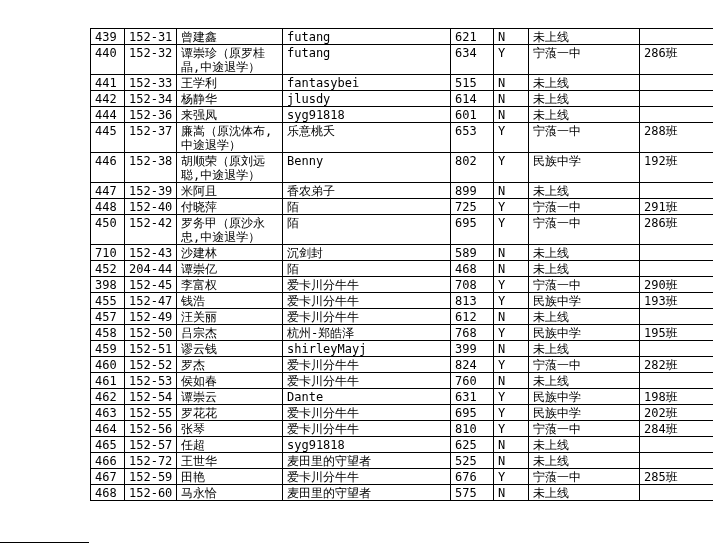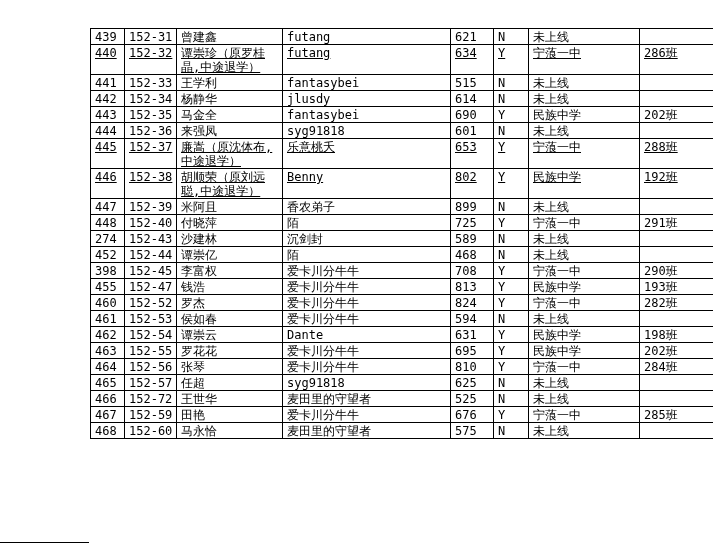--- a/index.html
+++ b/index.html
@@ -29,21 +29,21 @@
     font-size:12px;
     line-height:14px;
     vertical-align:top;
     text-align:left;
     padding:1px 2px 0 4px;
     overflow:hidden;
     word-break:break-all;
     white-space:normal;
   }
   tr.row-single { height:16px; }
-  tr.row-tall   { height:30px;text-decoration:underline; }
+  tr.row-tall   { height:30px; }
 </style>
 </head>
 <body>
 
 <div class="screen">
   <div class="left-margin"></div>
   <table class="grid">
     <colgroup>
       <col style="width:34px">
       <col style="width:52px">
@@ -89,30 +89,20 @@
           <td>442</td>
           <td>152-34</td>
           <td>杨静华</td>
           <td>jlusdy</td>
           <td>614</td>
           <td>N</td>
           <td>未上线</td>
           <td></td>
         </tr>
         <tr class="row-single">
-          <td>443</td>
-          <td>152-35</td>
-          <td>马金全</td>
-          <td>fantasybei</td>
-          <td>690</td>
-          <td>Y</td>
-          <td>民族中学</td>
-          <td>202班</td>
-        </tr>
-        <tr class="row-single">
           <td>444</td>
           <td>152-36</td>
           <td>来强凤</td>
           <td>syg91818</td>
           <td>601</td>
           <td>N</td>
           <td>未上线</td>
           <td></td>
         </tr>
         <tr class="row-tall">
@@ -148,33 +138,43 @@
         <tr class="row-single">
           <td>448</td>
           <td>152-40</td>
           <td>付晓萍</td>
           <td>陌</td>
           <td>725</td>
           <td>Y</td>
           <td>宁蒗一中</td>
           <td>291班</td>
         </tr>
-        <tr class="row-single">
-          <td>274</td>
+        <tr class="row-tall">
+          <td>450</td>
+          <td>152-42</td>
+          <td>罗务甲（原沙永忠,中途退学）</td>
+          <td>陌</td>
+          <td>695</td>
+          <td>Y</td>
+          <td>宁蒗一中</td>
+          <td>286班</td>
+        </tr>
+        <tr class="row-single">
+          <td>710</td>
           <td>152-43</td>
           <td>沙建林</td>
           <td>沉剑封</td>
           <td>589</td>
           <td>N</td>
           <td>未上线</td>
           <td></td>
         </tr>
         <tr class="row-single">
           <td>452</td>
-          <td>152-44</td>
+          <td>204-44</td>
           <td>谭崇亿</td>
           <td>陌</td>
           <td>468</td>
           <td>N</td>
           <td>未上线</td>
           <td></td>
         </tr>
         <tr class="row-single">
           <td>398</td>
           <td>152-45</td>
@@ -189,35 +189,65 @@
           <td>455</td>
           <td>152-47</td>
           <td>钱浩</td>
           <td>爱卡川分牛牛</td>
           <td>813</td>
           <td>Y</td>
           <td>民族中学</td>
           <td>193班</td>
         </tr>
         <tr class="row-single">
+          <td>457</td>
+          <td>152-49</td>
+          <td>汪关丽</td>
+          <td>爱卡川分牛牛</td>
+          <td>612</td>
+          <td>N</td>
+          <td>未上线</td>
+          <td></td>
+        </tr>
+        <tr class="row-single">
+          <td>458</td>
+          <td>152-50</td>
+          <td>吕宗杰</td>
+          <td>杭州-郑皓泽</td>
+          <td>768</td>
+          <td>Y</td>
+          <td>民族中学</td>
+          <td>195班</td>
+        </tr>
+        <tr class="row-single">
+          <td>459</td>
+          <td>152-51</td>
+          <td>谬云钱</td>
+          <td>shirleyMayj</td>
+          <td>399</td>
+          <td>N</td>
+          <td>未上线</td>
+          <td></td>
+        </tr>
+        <tr class="row-single">
           <td>460</td>
           <td>152-52</td>
           <td>罗杰</td>
           <td>爱卡川分牛牛</td>
           <td>824</td>
           <td>Y</td>
           <td>宁蒗一中</td>
           <td>282班</td>
         </tr>
         <tr class="row-single">
           <td>461</td>
           <td>152-53</td>
           <td>侯如春</td>
           <td>爱卡川分牛牛</td>
-          <td>594</td>
+          <td>760</td>
           <td>N</td>
           <td>未上线</td>
           <td></td>
         </tr>
         <tr class="row-single">
           <td>462</td>
           <td>152-54</td>
           <td>谭崇云</td>
           <td>Dante</td>
           <td>631</td>

